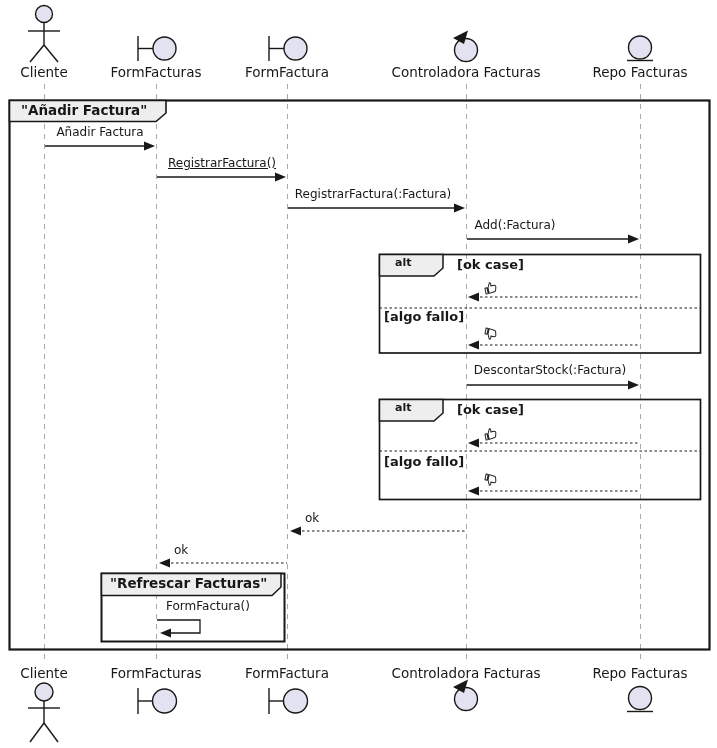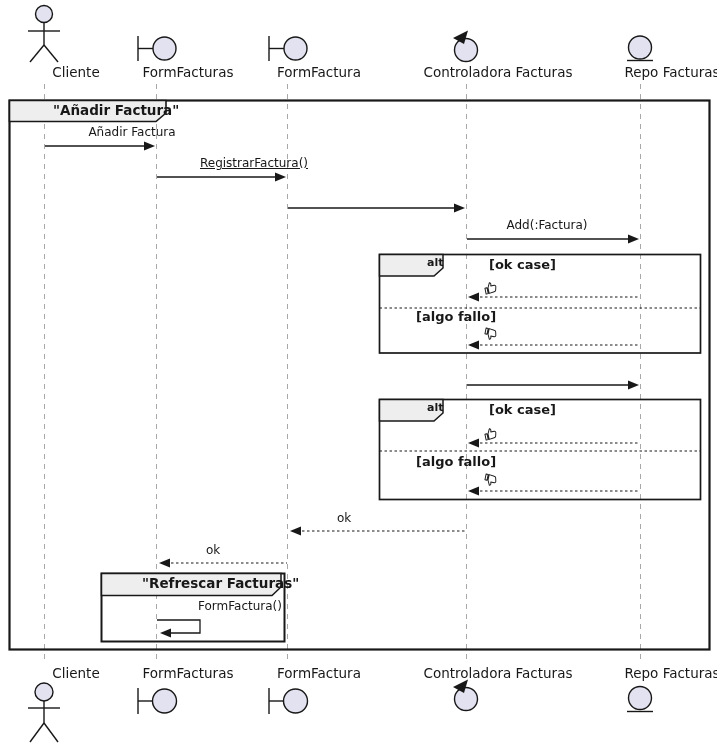--- a/index.html
+++ b/index.html
@@ -1,21 +1,21 @@
 <!DOCTYPE html>
 <html><head>
 <meta charset="utf-8">
 <style>
   html,body{margin:0;padding:0;background:#ffffff;}
   .stage{
     position:relative;width:717px;height:748px;background:#ffffff;overflow:hidden;
     font-family:"DejaVu Sans","Liberation Sans",sans-serif;color:#181818;
   }
   svg{position:absolute;left:0;top:0;}
-  .txt{position:absolute;white-space:nowrap;line-height:1.15;margin-left:32px;}
+  .txt{position:absolute;white-space:nowrap;line-height:1.15;}
   .plabel{font-size:13.5px;transform:translateX(-50%);}
   .mlabel{font-size:12px;}
   .mlabel.ctr{transform:translateX(-50%);}
   .guard{font-size:13px;font-weight:bold;}
   .op{font-size:11px;font-weight:bold;}
   .ftitle{font-size:13.5px;font-weight:bold;}
 </style>
 </head>
 <body>
 
@@ -155,21 +155,23 @@
 <span class="txt plabel" style="left:156px;top:65px;">FormFacturas</span>
 <span class="txt plabel" style="left:287px;top:65px;">FormFactura</span>
 <span class="txt plabel" style="left:466px;top:65px;">Controladora Facturas</span>
 <span class="txt plabel" style="left:640px;top:65px;">Repo Facturas</span>
 
 <span class="txt ftitle" style="left:21px;top:103px;">"Añadir Factura"</span>
 <span class="txt ftitle" style="left:110px;top:576px;">"Refrescar Facturas"</span>
 
 <span class="txt mlabel ctr" style="left:100px;top:126px;">Añadir Factura</span>
 <span class="txt mlabel ctr" style="left:222px;top:157px;text-decoration:underline;">RegistrarFactura()</span>
+<span class="txt mlabel ctr" style="left:373px;top:188px;">RegistrarFactura(:Factura)</span>
 <span class="txt mlabel ctr" style="left:515px;top:219px;text-align:right;">Add(:Factura)</span>
+<span class="txt mlabel ctr" style="left:550px;top:364px;">DescontarStock(:Factura)</span>
 <span class="txt mlabel" style="left:305px;top:512px;">ok</span>
 <span class="txt mlabel" style="left:174px;top:544px;">ok</span>
 <span class="txt mlabel" style="left:166px;top:600px;">FormFactura()</span>
 
 <span class="txt op" style="left:395px;top:257px;">alt</span>
 <span class="txt guard" style="left:457px;top:258px;">[ok case]</span>
 <span class="txt guard" style="left:384px;top:310px;">[algo fallo]</span>
 
 <span class="txt op" style="left:395px;top:402px;">alt</span>
 <span class="txt guard" style="left:457px;top:403px;">[ok case]</span>

